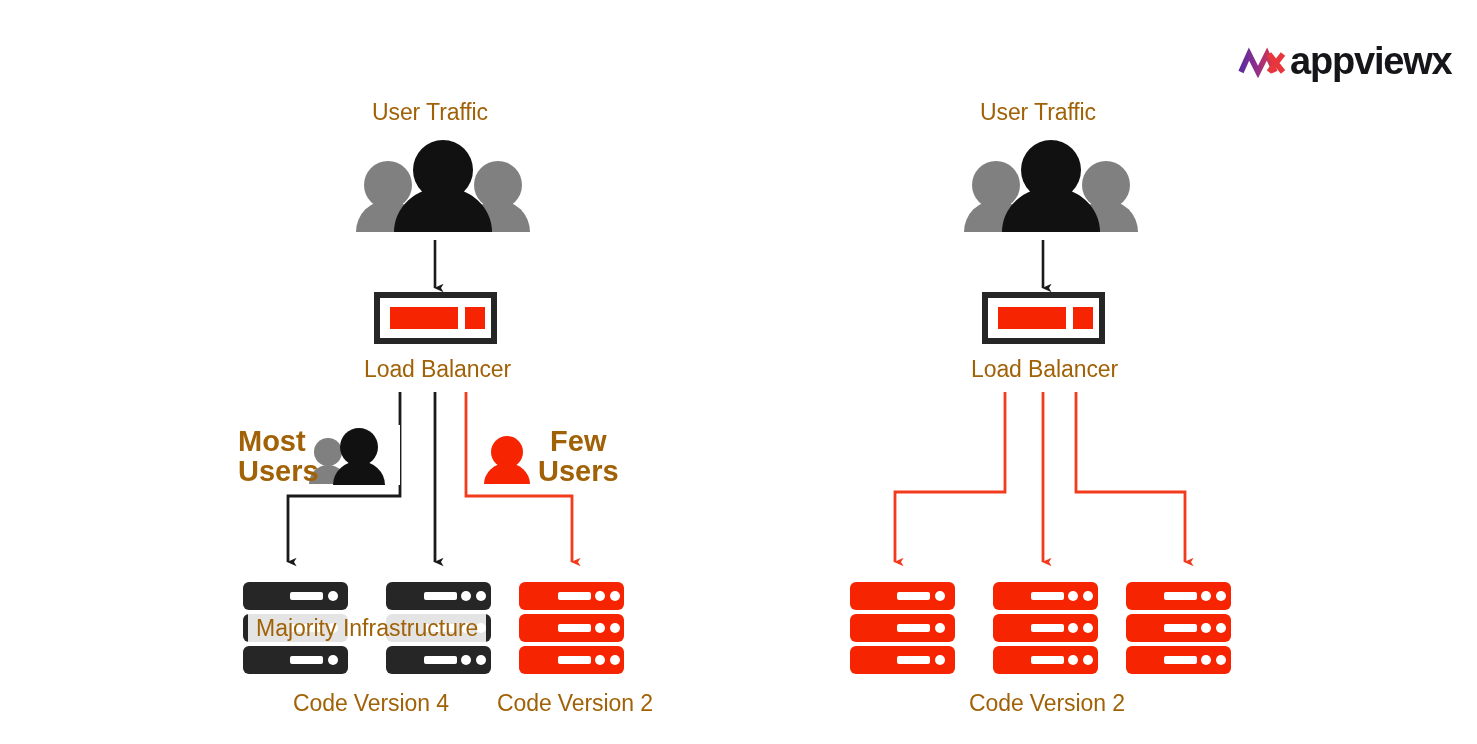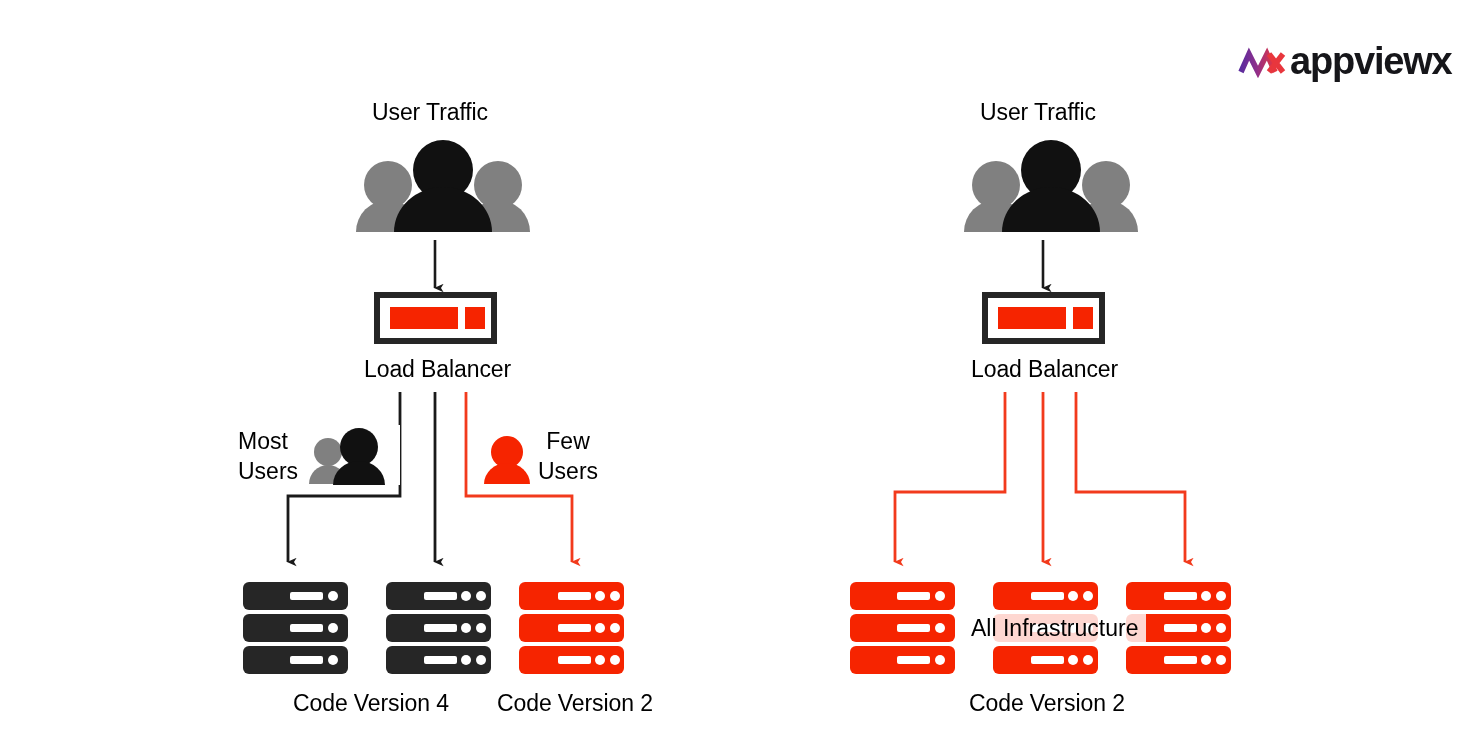--- a/index.html
+++ b/index.html
@@ -20,32 +20,33 @@
   }
   svg.layer {
     position: absolute;
     left: 0;
     top: 0;
     width: 1477px;
     height: 744px;
   }
   .txt {
     position: absolute;
-    color: #000000;
+    color: #a16207;
     font-family: "Liberation Sans", sans-serif;
     white-space: nowrap;
   }
   .lbl-caption {
     font-size: 23px;
     letter-spacing: -0.1px;
   }
   .lbl-branch {
-    font-size: 23px;
+    font-size: 29px;
     line-height: 30px;
     white-space: pre-line;
+    font-weight: bold;
   }
   .lbl-overlay {
     font-size: 23px;
     padding: 3px 8px;
   }
   .overlay-box-dark {
     background: rgba(255,255,255,0.88);
   }
   .overlay-box-red {
     background: rgba(255,255,255,0.82);
@@ -280,30 +281,30 @@
   <div class="txt lbl-caption" style="left:372px; top:99px;">User Traffic</div>
 
   <div class="txt lbl-caption" style="left:364px; top:356px;">Load Balancer</div>
 
   <div class="txt lbl-branch" style="left:238px; top:426px; text-align:left;">Most
 Users</div>
 
   <div class="txt lbl-branch" style="left:538px; top:426px; text-align:center;">Few
 Users</div>
 
+  <div class="txt lbl-overlay overlay-box-dark" style="left:248px; top:612px;">Majority Infrastructure</div>
 
   <div class="txt lbl-caption" style="left:293px; top:690px;">Code Version 4</div>
 
   <div class="txt lbl-caption" style="left:497px; top:690px;">Code Version 2</div>
 
   <div class="txt lbl-caption" style="left:980px; top:99px;">User Traffic</div>
 
   <div class="txt lbl-caption" style="left:971px; top:356px;">Load Balancer</div>
 
-  <div class="txt lbl-overlay overlay-box-red" style="left:963px; top:612px;">All Infrastructure</div>
 
   <div class="txt lbl-caption" style="left:969px; top:690px;">Code Version 2</div>
 
   <div class="logo" style="left:1290px; top:40px;">
     <span class="logo-word">appviewx</span>
   </div>
 
 </div>
 
 </body></html>

